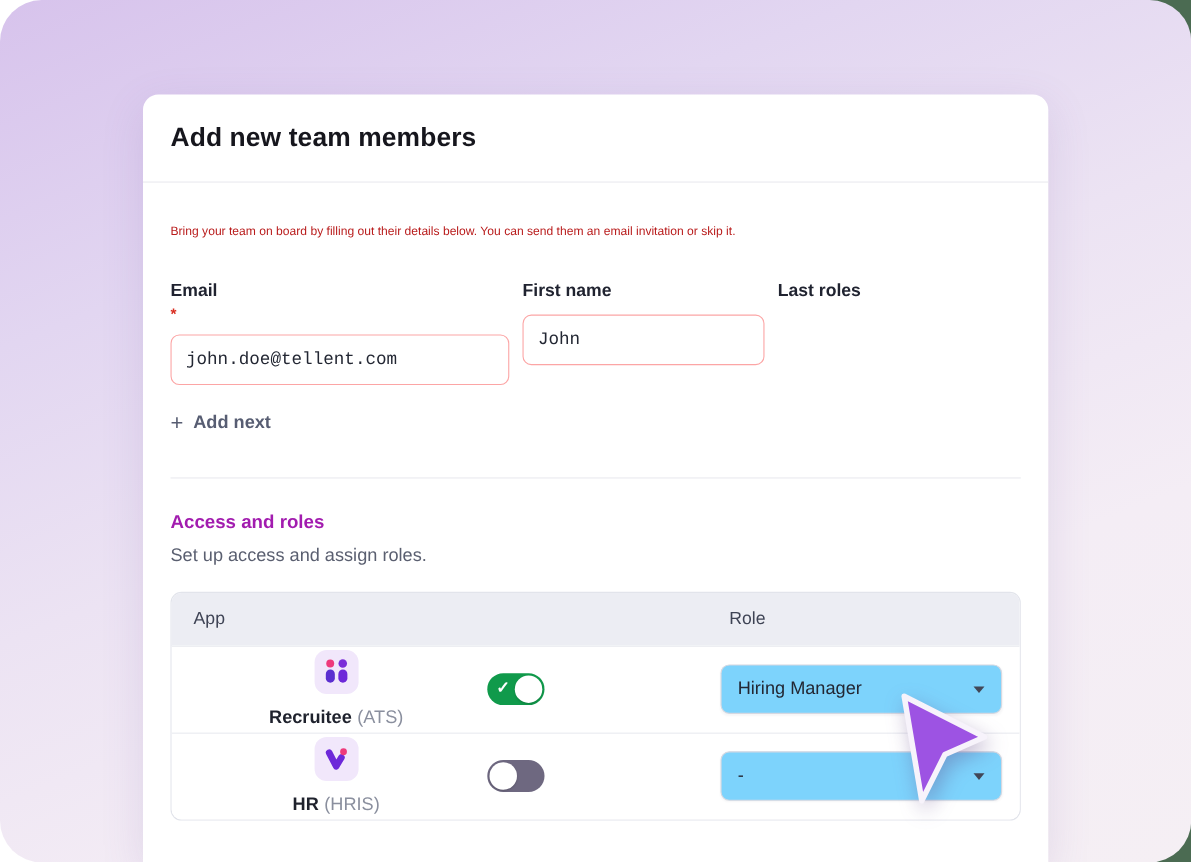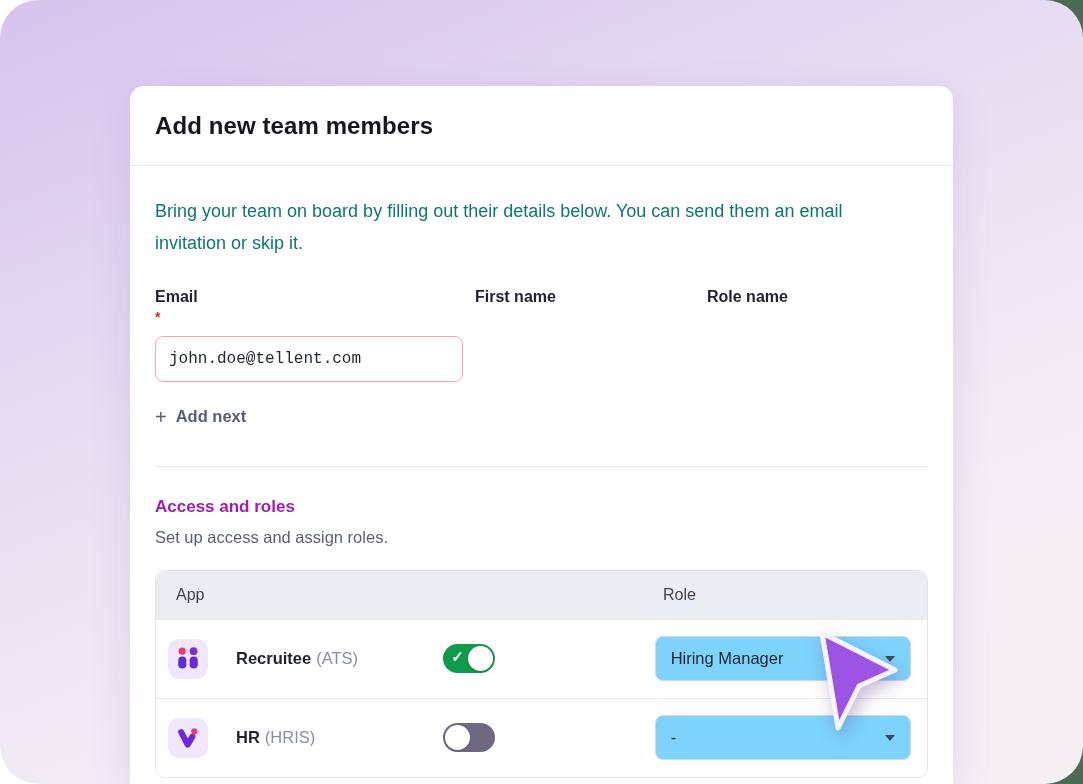--- a/index.html
+++ b/index.html
@@ -29,21 +29,21 @@
     padding: 4px 25px;
     display: flex; align-items: center;
     border-bottom: 1px solid #e9eaef;
   }
   .card-title {
     font-size: 24px; font-weight: bold; color: #16161d;
     letter-spacing: 0.1px;
   }
   .card-body { padding: 29px 25px 0 25px; }
   .description {
-    font-size: 18px; color: #0f766e;
+    font-size: 11px; color: #b91c1c;
     line-height: 32px; max-width: 745px;
   }
   .fields-row { display: flex; margin-top: 29px; }
   .field { margin-right: 12px; }
   .field.email-field-block { width: 308px; }
   .field.first-name-block  { width: 220px; }
   .field.last-name-block   { width: 221px; margin-right: 0; }
   .field-label {
     font-size: 16px; font-weight: bold; color: #202330;
     margin-bottom: 12px; display: flex; align-items: flex-start; gap: 4px; flex-direction: column;
@@ -80,21 +80,21 @@
     font-size: 16px; color: #3e4354;
   }
   .col-app-header { width: 487px; }
   .table-row {
     height: 79px;
     display: flex; align-items: center;
     border-top: 1px solid #e9eaef;
     padding: 0 16px 0 12px;
     background: #fff;
   }
-  .app-cell { display: flex; align-items: center; gap: 28px; width: 276px; }
+  .app-cell { display: flex; align-items: center; gap: 12px; width: 276px; flex-direction: column; }
   .app-icon {
     width: 40px; height: 40px; border-radius: 11px;
     background: #f1e7fb;
     display: flex; align-items: center; justify-content: center;
     flex: none;
   }
   .app-name { font-size: 16.5px; font-weight: bold; color: #1f222d; }
   .app-suffix { font-size: 16.5px; color: #8a8f9e; font-weight: 400; margin-left: 5px; }
   .toggle-cell { width: 212px; display: flex; align-items: center; }
   .toggle {
@@ -161,25 +161,26 @@
             <span>Email</span>
             <span class="required-star">*</span>
           </div>
           <input class="text-input" type="text" value="john.doe@tellent.com" style="">
         </div>
 
         <div class="field first-name-block">
           <div class="field-label">
             <span>First name</span>
           </div>
+          <input class="text-input" type="text" value="John" style="">
         </div>
 
         <div class="field last-name-block">
           <div class="field-label">
-            <span>Role name</span>
+            <span>Last roles</span>
           </div>
         </div>
 
       </div>
 
       <button class="add-next">
         <span class="plus-glyph">+</span>
         <span>Add next</span>
       </button>
 

